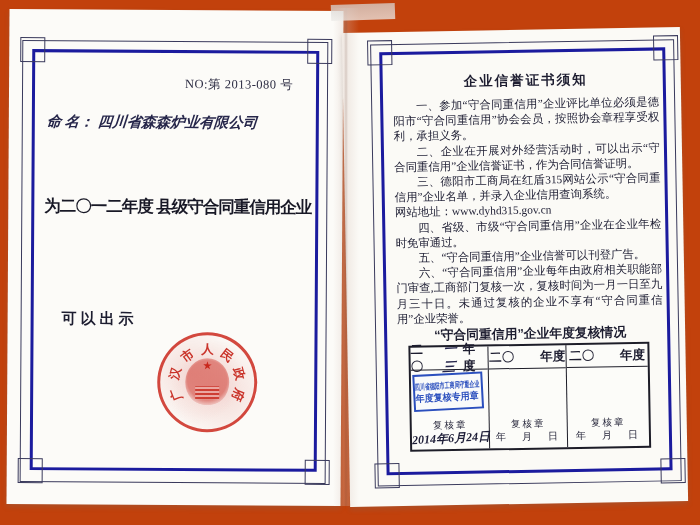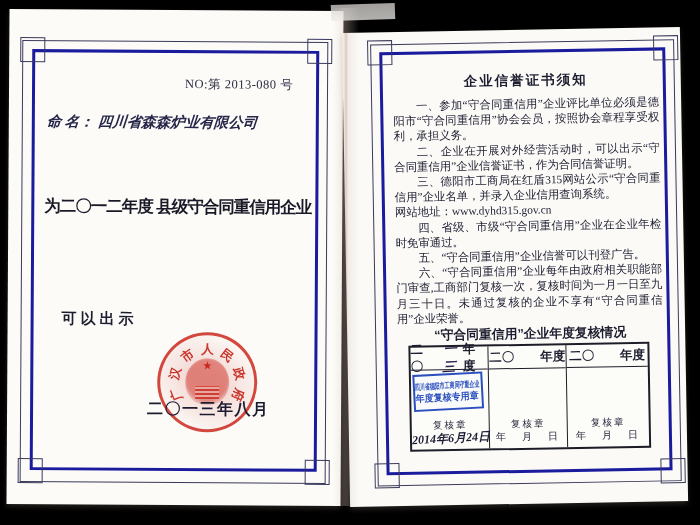--- a/index.html
+++ b/index.html
@@ -1,16 +1,16 @@
 <!DOCTYPE html>
 <html><head>
 <meta charset="utf-8">
 <style>
   html,body{margin:0;padding:0;background:#ffffff;}
-  .photo{position:relative;width:700px;height:525px;background:#000000;overflow:hidden;
+  .photo{position:relative;width:700px;height:525px;background:#c2410c;overflow:hidden;
          font-family:"Liberation Serif","DejaVu Serif",serif;color:#232338;}
 
   
   .page{position:absolute;background:#fcfbf8;box-shadow:0 3px 5px rgba(120,110,100,.28);}
   .page-left{left:8px;top:10px;width:334px;height:495px;transform:rotate(.35deg);}
   .page-right{left:346px;top:30px;width:338px;height:474px;transform:rotate(-1deg);background:#fbfaf6;}
 
   
   .frame-thin,.frame-thick,.corner{position:absolute;box-sizing:border-box;}
   .frame-thin{border:1.5px solid #3a3a5c;}
@@ -114,21 +114,20 @@
       <span class="sc" style="--a:-37deg">市</span>
       <span class="sc" style="--a:0deg">人</span>
       <span class="sc" style="--a:37deg">民</span>
       <span class="sc" style="--a:75deg">政</span>
       <span class="sc" style="--a:112deg">府</span>
       <div class="emblem">
         <span class="star">★</span>
       </div>
     </div>
 
-    <div class="issue-date">二〇一三年八月</div>
   </div>
 
   <div class="page page-right">
     <div class="frame-thin"></div>
     <div class="frame-thick"></div>
     <div class="corner tl"></div>
     <div class="corner tr"></div>
     <div class="corner bl"></div>
     <div class="corner br"></div>
 

